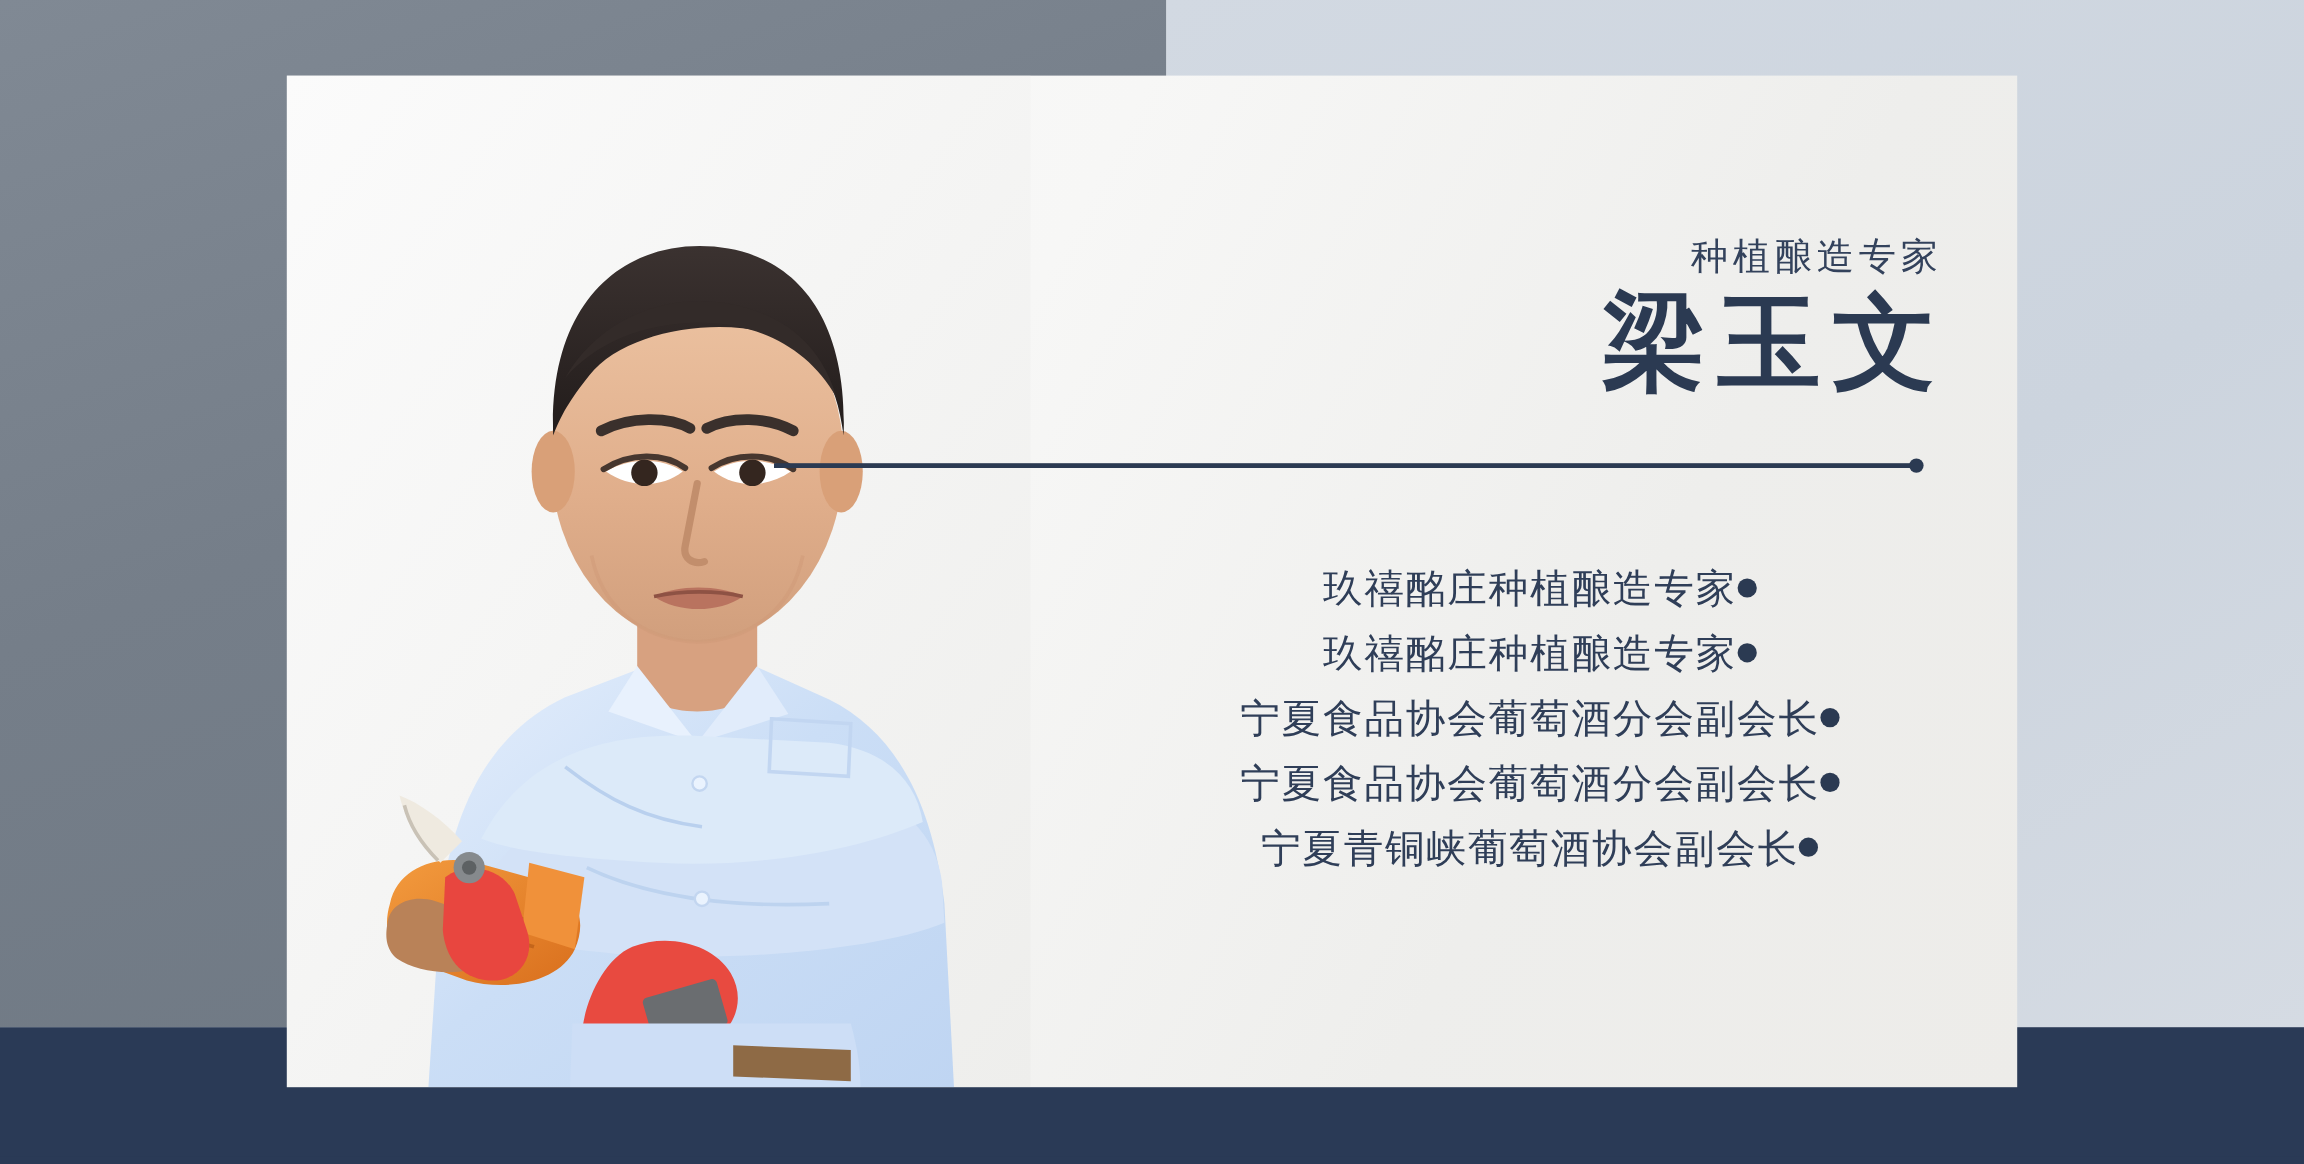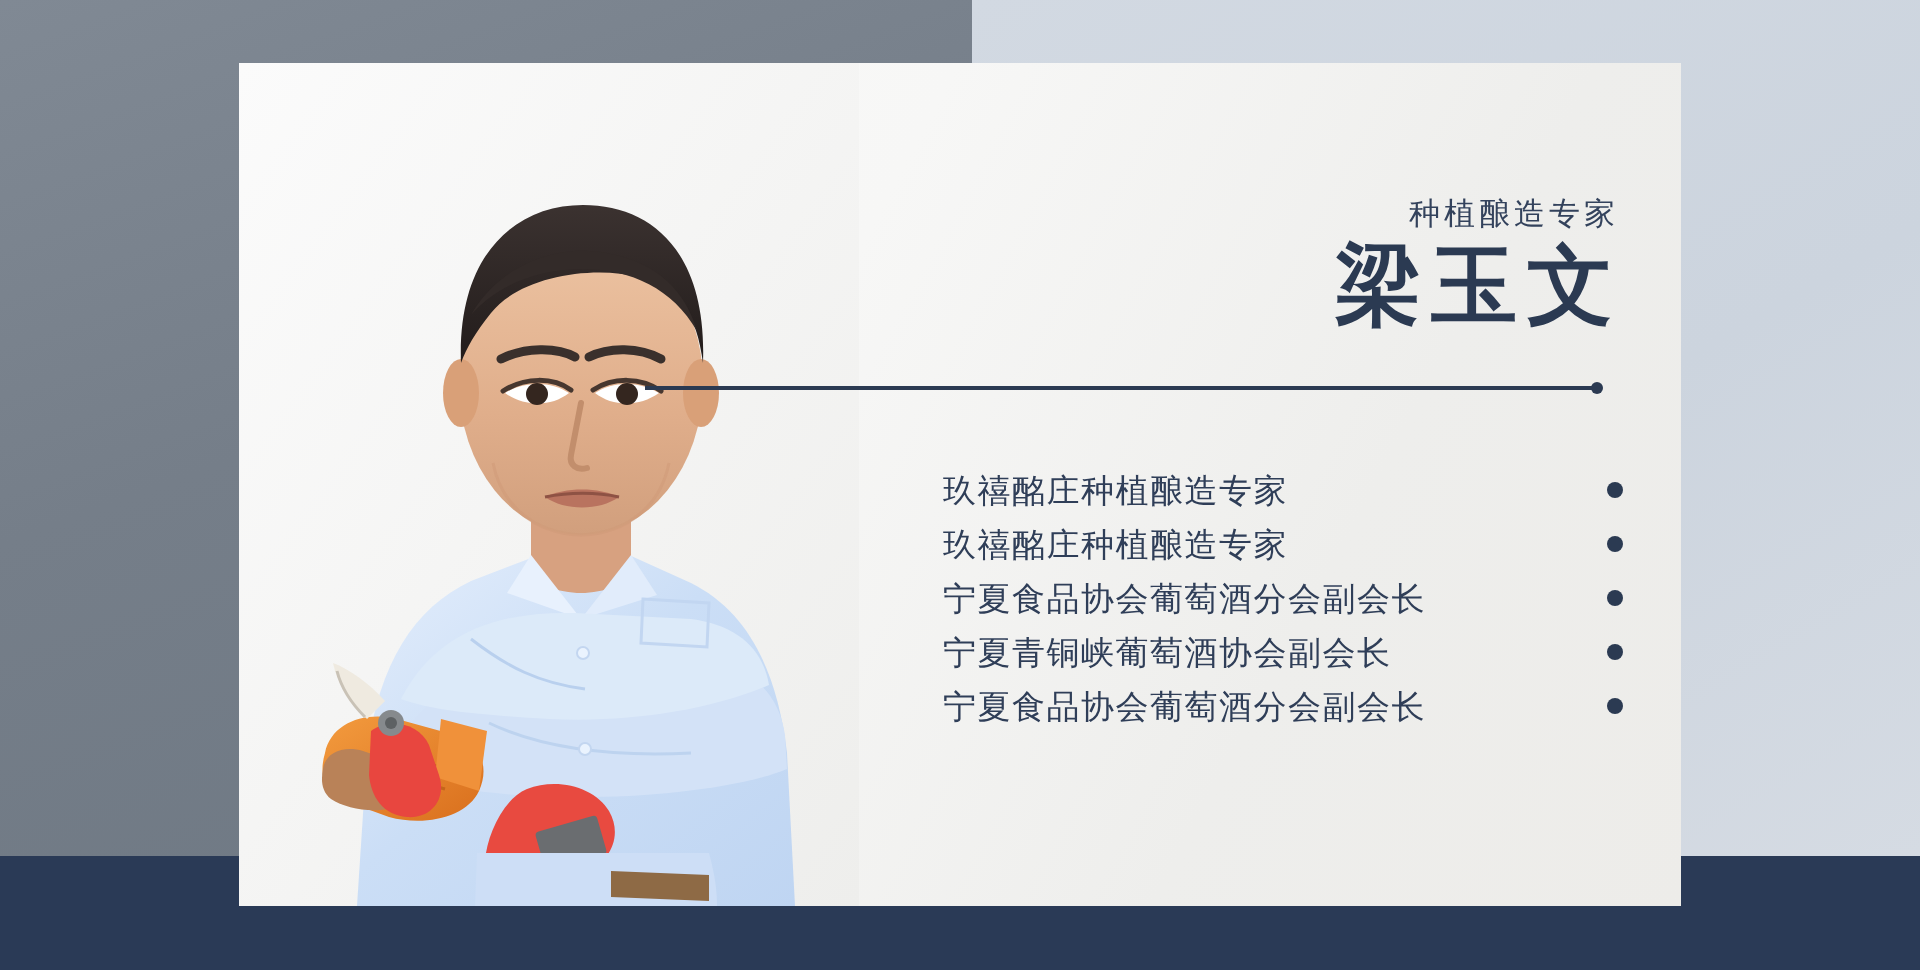--- a/index.html
+++ b/index.html
@@ -77,21 +77,21 @@
     position:absolute; right:-2px; top:0; width:12px; height:12px;
     border-radius:50%; background:#2b3a52;
   }
 
   
   .cred-list {
     position:absolute; right:58px; top:400px; width:680px;
     display:flex; flex-direction:column; gap:0;
   }
   .cred-item {
-    display:flex; align-items:center; justify-content:space-between;
+    display:flex; align-items:center; justify-content:center;
     height:54px; 
   }
   .cred-text {
     font-size:33px; color:#2f3e58; letter-spacing:1.5px;
     white-space:nowrap; line-height:1;
     font-family:"Liberation Sans","DejaVu Sans",sans-serif;
   }
   .cred-dot {
     width:16px; height:16px; border-radius:50%; background:#2b3a52;
     flex:0 0 16px;
@@ -232,26 +232,26 @@
           <span class="cred-text">玖禧酩庄种植酿造专家</span>
           <span class="cred-dot"></span>
         </div>
 
         <div class="cred-item">
           <span class="cred-text">宁夏食品协会葡萄酒分会副会长</span>
           <span class="cred-dot"></span>
         </div>
 
         <div class="cred-item">
+          <span class="cred-text">宁夏食品协会葡萄酒分会副会长</span>
+          <span class="cred-dot"></span>
+        </div>
+
+        <div class="cred-item">
           <span class="cred-text">宁夏青铜峡葡萄酒协会副会长</span>
-          <span class="cred-dot"></span>
-        </div>
-
-        <div class="cred-item">
-          <span class="cred-text">宁夏食品协会葡萄酒分会副会长</span>
           <span class="cred-dot"></span>
         </div>
 
       </div>
     </div>
 
     <div class="divider">
       <div class="divider-line"></div>
       <div class="divider-dot"></div>
     </div>

